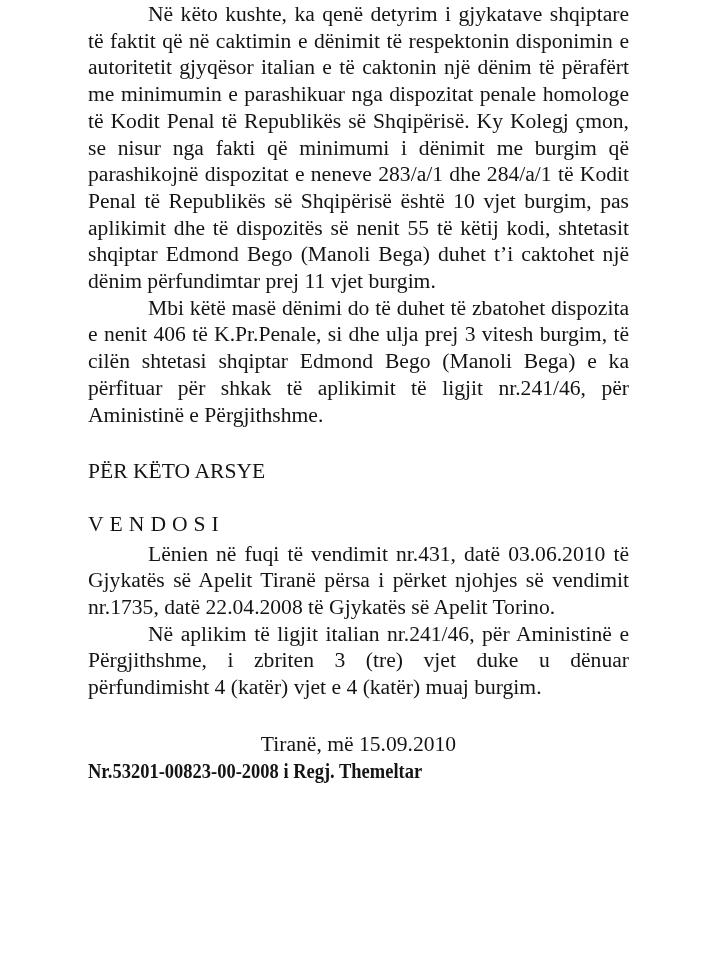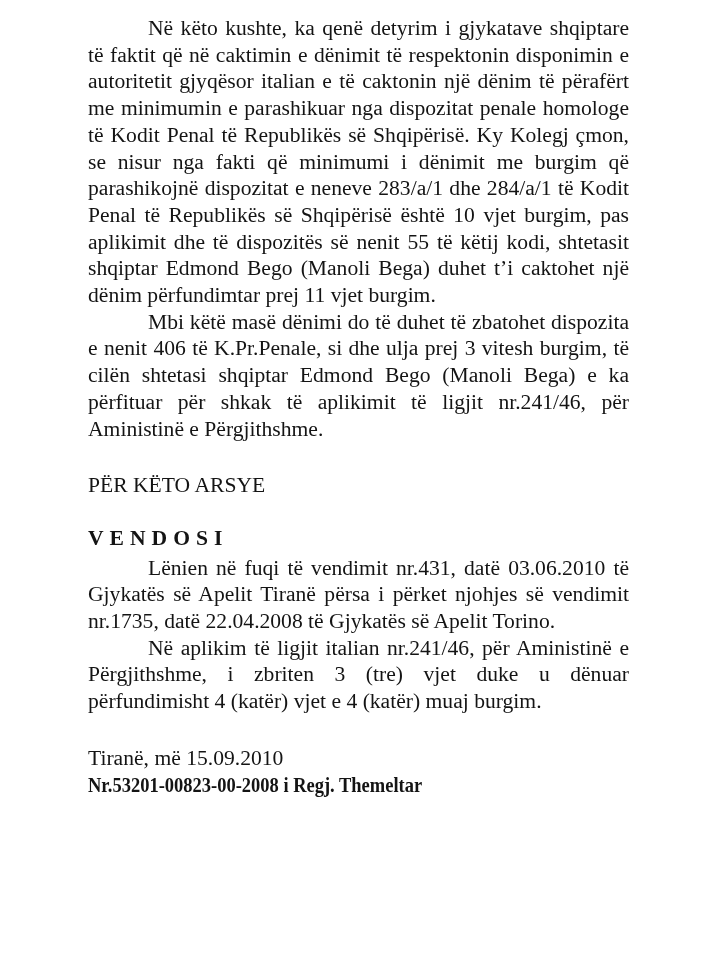--- a/index.html
+++ b/index.html
@@ -3,26 +3,26 @@
 <meta charset="utf-8">
 <style>
   html, body { margin: 0; padding: 0; background: #ffffff; }
   body { width: 716px; height: 960px; overflow: hidden; position: relative; }
   .page {
     position: absolute; left: 88px; top: 0; width: 541px;
     font-family: "Liberation Serif", serif;
     font-size: 21.6px; line-height: 26.7px; color: #141414;
   }
   .para { margin: 0; text-align: justify; text-indent: 60px; }
-  .para.first { margin-top: 15px; }
+  .para.first { margin-top: 1px; }
   .heading { margin: 0; text-align: left; }
   .h1 { margin-top: 30px; }
-  .h2 { margin-top: 26px; letter-spacing: 6px; font-weight: bold; }
+  .h2 { margin-top: 26px; letter-spacing: 6px; }
   .p-after-h2 { margin-top: 3px; }
-  .date { margin: 30px 0 0 0; text-align: left; }
+  .date { margin: 30px 0 0 0; text-align: center; }
   .ref {
     margin: 0; font-weight: bold; font-size: 21px;
     transform: scaleX(0.88); transform-origin: left center; white-space: nowrap;
   }
 </style>
 </head>
 <body>
 
 <div class="page">
   <p class="para first">Në këto kushte, ka qenë detyrim i gjykatave shqiptare të faktit që në caktimin e dënimit të respektonin disponimin e autoritetit gjyqësor italian e të caktonin një dënim të përafërt me minimumin e parashikuar nga dispozitat penale homologe të Kodit Penal të Republikës së Shqipërisë. Ky Kolegj çmon, se nisur nga fakti që minimumi i dënimit me burgim që parashikojnë dispozitat e neneve 283/a/1 dhe 284/a/1 të Kodit Penal të Republikës së Shqipërisë është 10 vjet burgim, pas aplikimit dhe të dispozitës së nenit 55 të këtij kodi, shtetasit shqiptar Edmond Bego (Manoli Bega) duhet t’i caktohet një dënim përfundimtar prej 11 vjet burgim.</p>

